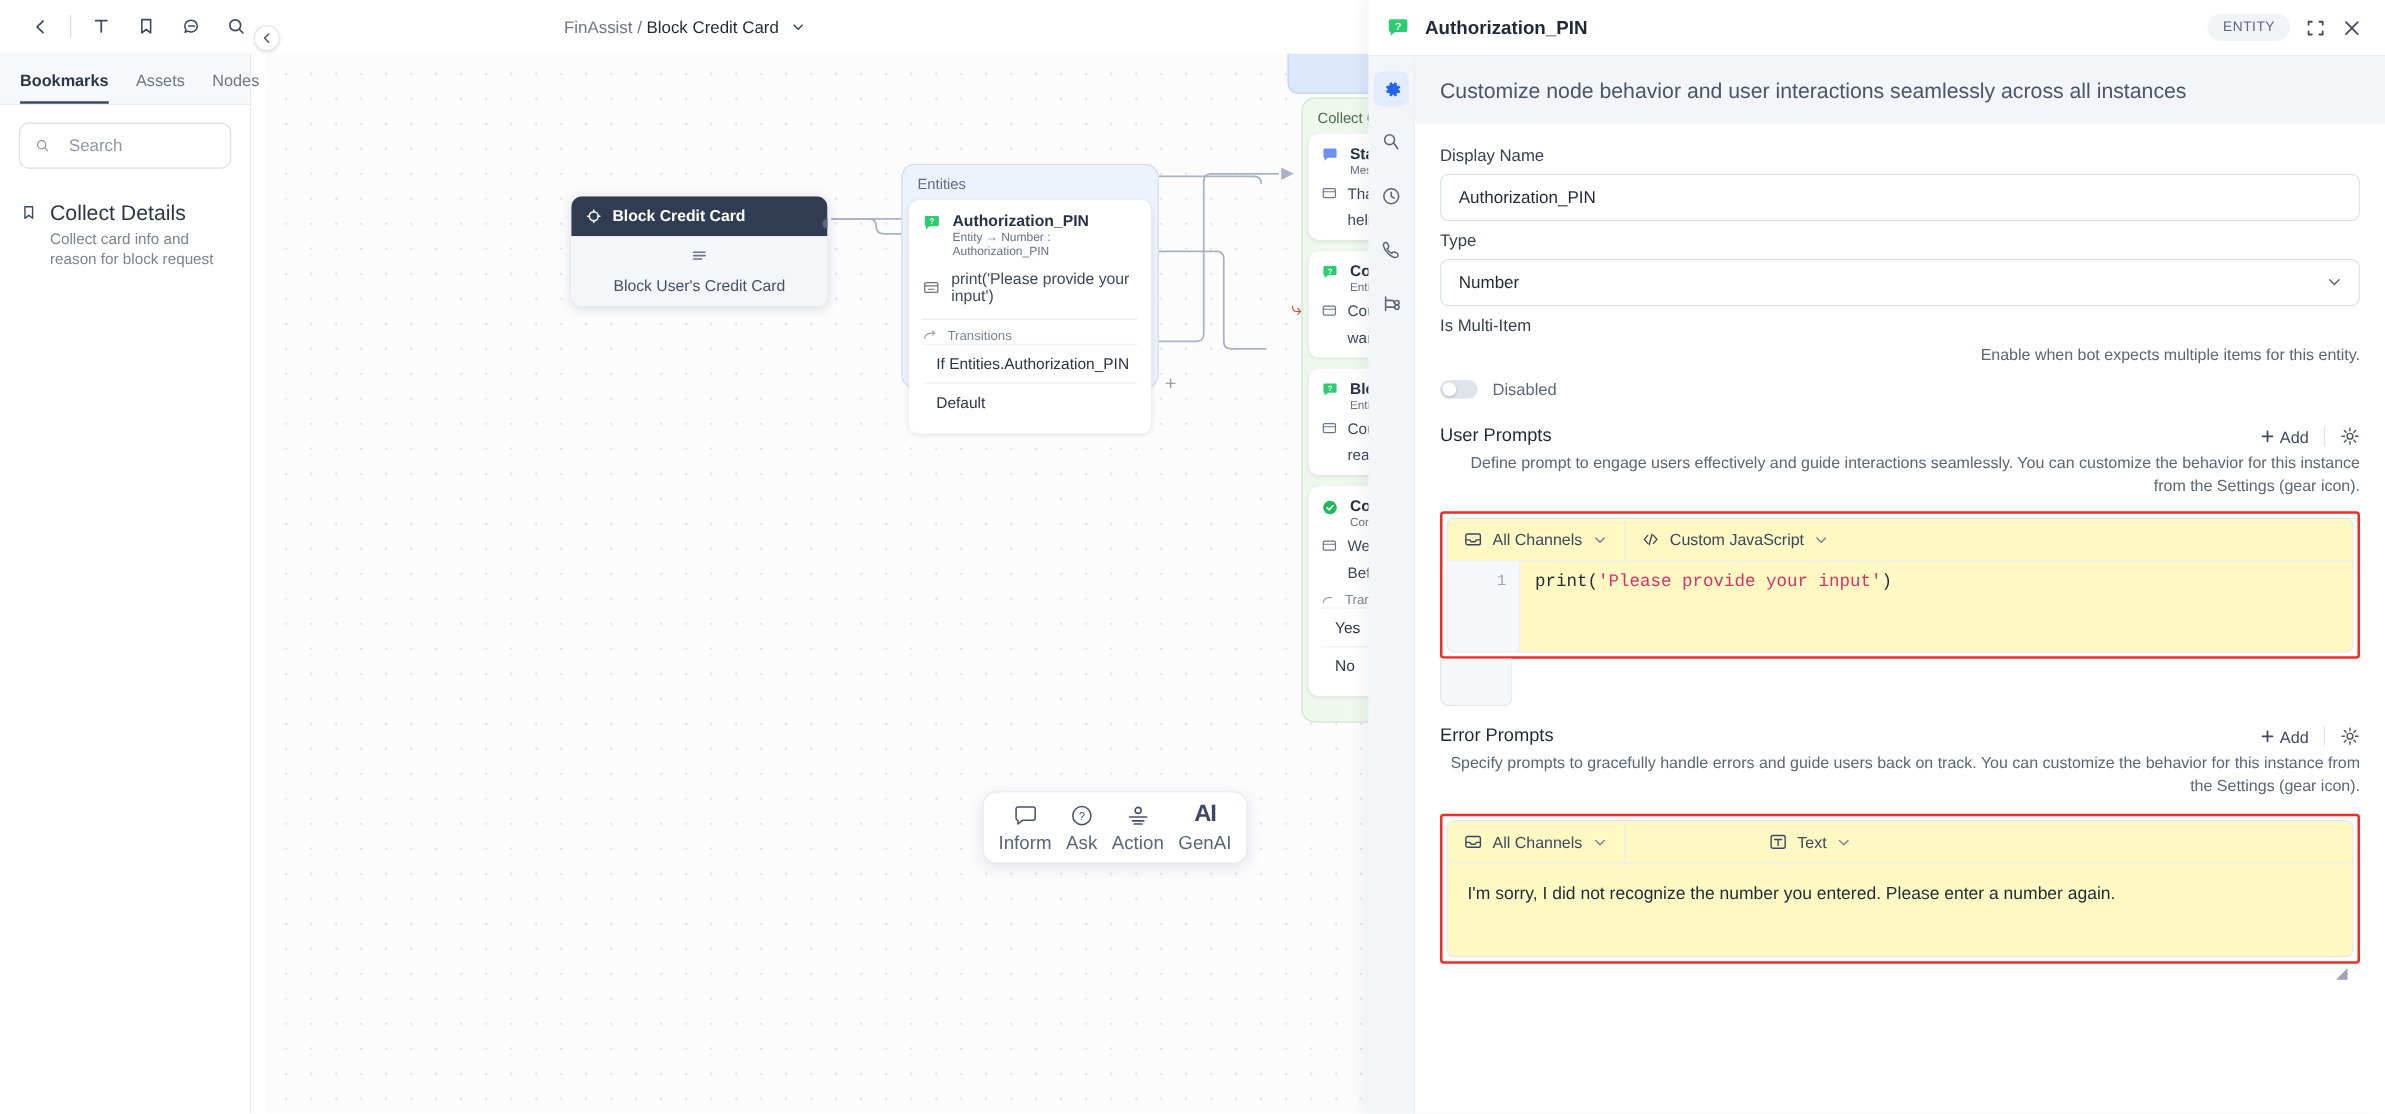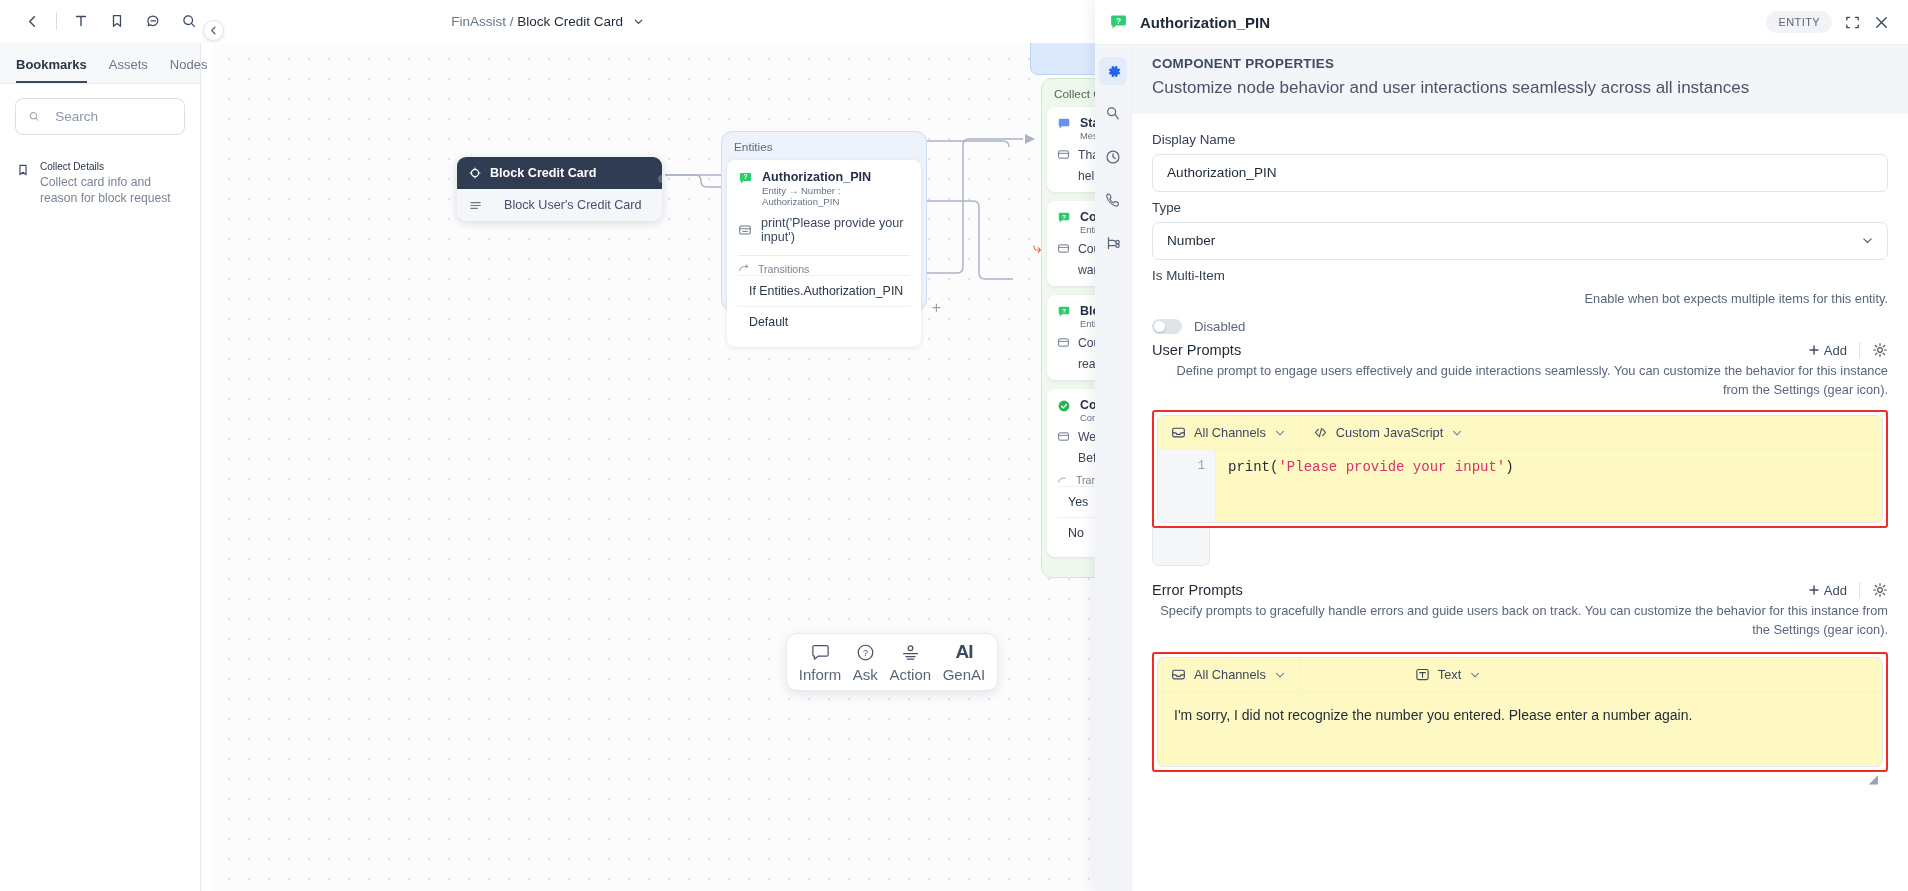--- a/index.html
+++ b/index.html
@@ -52,21 +52,21 @@
     background:#fff;
   }
   .lp-search input {
     border: none; outline: none; font-size: 13.5px; color: #5e6a7e;
     font-family: inherit; background: transparent; width: 100%;
   }
   .lp-search input::placeholder { color: #8d97a8; }
   .bm-list { margin-top: 22px; }
   .bm-item { display: flex; gap: 10px; padding: 4px 16px; cursor: pointer; }
   .bm-ico { flex: none; margin-top: 2px; color: #3b4a63; }
-  .bm-title { font-size: 10px; color: #2b3648; }
+  .bm-title { font-size: 17px; color: #2b3648; }
   .bm-desc { font-size: 12.2px; color: #7a8494; line-height: 1.35; margin-top: 2px; }
 
   .collapse-handle {
     position: absolute; left: 203px; top: 20px; width: 21px; height: 21px;
     border-radius: 50%; background: #fff; border: 1px solid #e2e7ef;
     display: flex; align-items: center; justify-content: center;
     box-shadow: 0 1px 3px rgba(20,30,60,.12); cursor: pointer; z-index: 30; color:#5b667a;
   }
 
   
@@ -83,21 +83,21 @@
     position: absolute; left: 244px; top: 114px; width: 205px;
     border-radius: 9px; box-shadow: 0 2px 9px rgba(25,35,60,.16);
     background: #f4f6f9; overflow: hidden;
   }
   .nd-head {
     background: #2f3c52; color: #fff; font-size: 12.6px; font-weight: 700;
     padding: 9px 12px; display: flex; align-items: center; gap: 9px;
   }
   .nd-body {
     font-size: 12.6px; color: #44506a; padding: 9px 12px;
-    display: flex; align-items: center; gap: 22px; background: #f4f6f9;
+    display: flex; align-items: center; gap: 11px; background: #f4f6f9; flex-direction: column;
   }
   .nd-port {
     position: absolute; right: -4px; top: 18px; width: 8px; height: 8px;
     border-radius: 50%; background: #5b6880;
   }
 
   
   .grp-auth {
     position: absolute; left: 508px; top: 88px; width: 206px; height: 180px;
     background: #eef3fb; border: 1px solid #cddcf3; border-radius: 11px;
@@ -208,21 +208,21 @@
   .toggle {
     width: 30px; height: 15px; border-radius: 8px; background: #dfe3ea;
     position: relative; cursor: pointer; flex: none;
   }
   .toggle .knob {
     position: absolute; left: 2px; top: 2px; width: 11px; height: 11px;
     border-radius: 50%; background: #fff; box-shadow: 0 1px 2px rgba(0,0,0,.2);
   }
   .toggle-lbl { font-size: 13.2px; color: #5a6679; }
 
-  .sec-head { display: flex; align-items: center; margin-top: 8px; }
+  .sec-head { display: flex; align-items: center; margin-top: 22px; }
   .sec-head h4 { font-size: 14.6px; color: #1f2937; font-weight: 400; flex: 1; }
   .add-btn { font-size: 13px; color: #3b4a63; cursor: pointer; display:flex; align-items:center; gap:4px;}
   .vbar { width: 1px; height: 16px; background: #dfe3ea; margin: 0 12px; }
   .gear { cursor: pointer; color: #4b5565; display:flex; }
 
   .prompt-wrap { border: 2px solid #ef2d24; border-radius: 3px; margin-top: 11px; }
   .prompt-box { border: 1px solid #e3e7ee; border-radius: 7px; background: #fef9c3; margin: 3px; }
   .pb-bar {
     height: 34px; display: flex; align-items: center; border-bottom: 1px solid #eceff4;
     font-size: 12.8px; color: #3c4861;
@@ -563,21 +563,20 @@
           <svg width="18" height="18" viewBox="0 0 20 20">
             <path d="M5 4v12M5 7h5.5a2 2 0 012 2v0M5 13h7.5" stroke="#5b667a" stroke-width="1.4" fill="none" stroke-linecap="round"></path>
             <circle cx="15" cy="9" r="1.9" stroke="#5b667a" stroke-width="1.4" fill="none"></circle>
             <circle cx="15" cy="13" r="1.9" stroke="#5b667a" stroke-width="1.4" fill="none"></circle>
           </svg>
         </div>
       </div>
 
       <div class="rp-main">
         <div class="rp-intro">
-          <h3>COMPONENT PROPERTIES</h3>
           <p>Customize node behavior and user interactions seamlessly across all instances</p>
         </div>
 
         <div class="rp-scroll">
           <div class="fl">Display Name</div>
           <div class="finput">Authorization_PIN</div>
 
           <div class="fl">Type</div>
           <div class="fselect">
             <span>Number</span>

